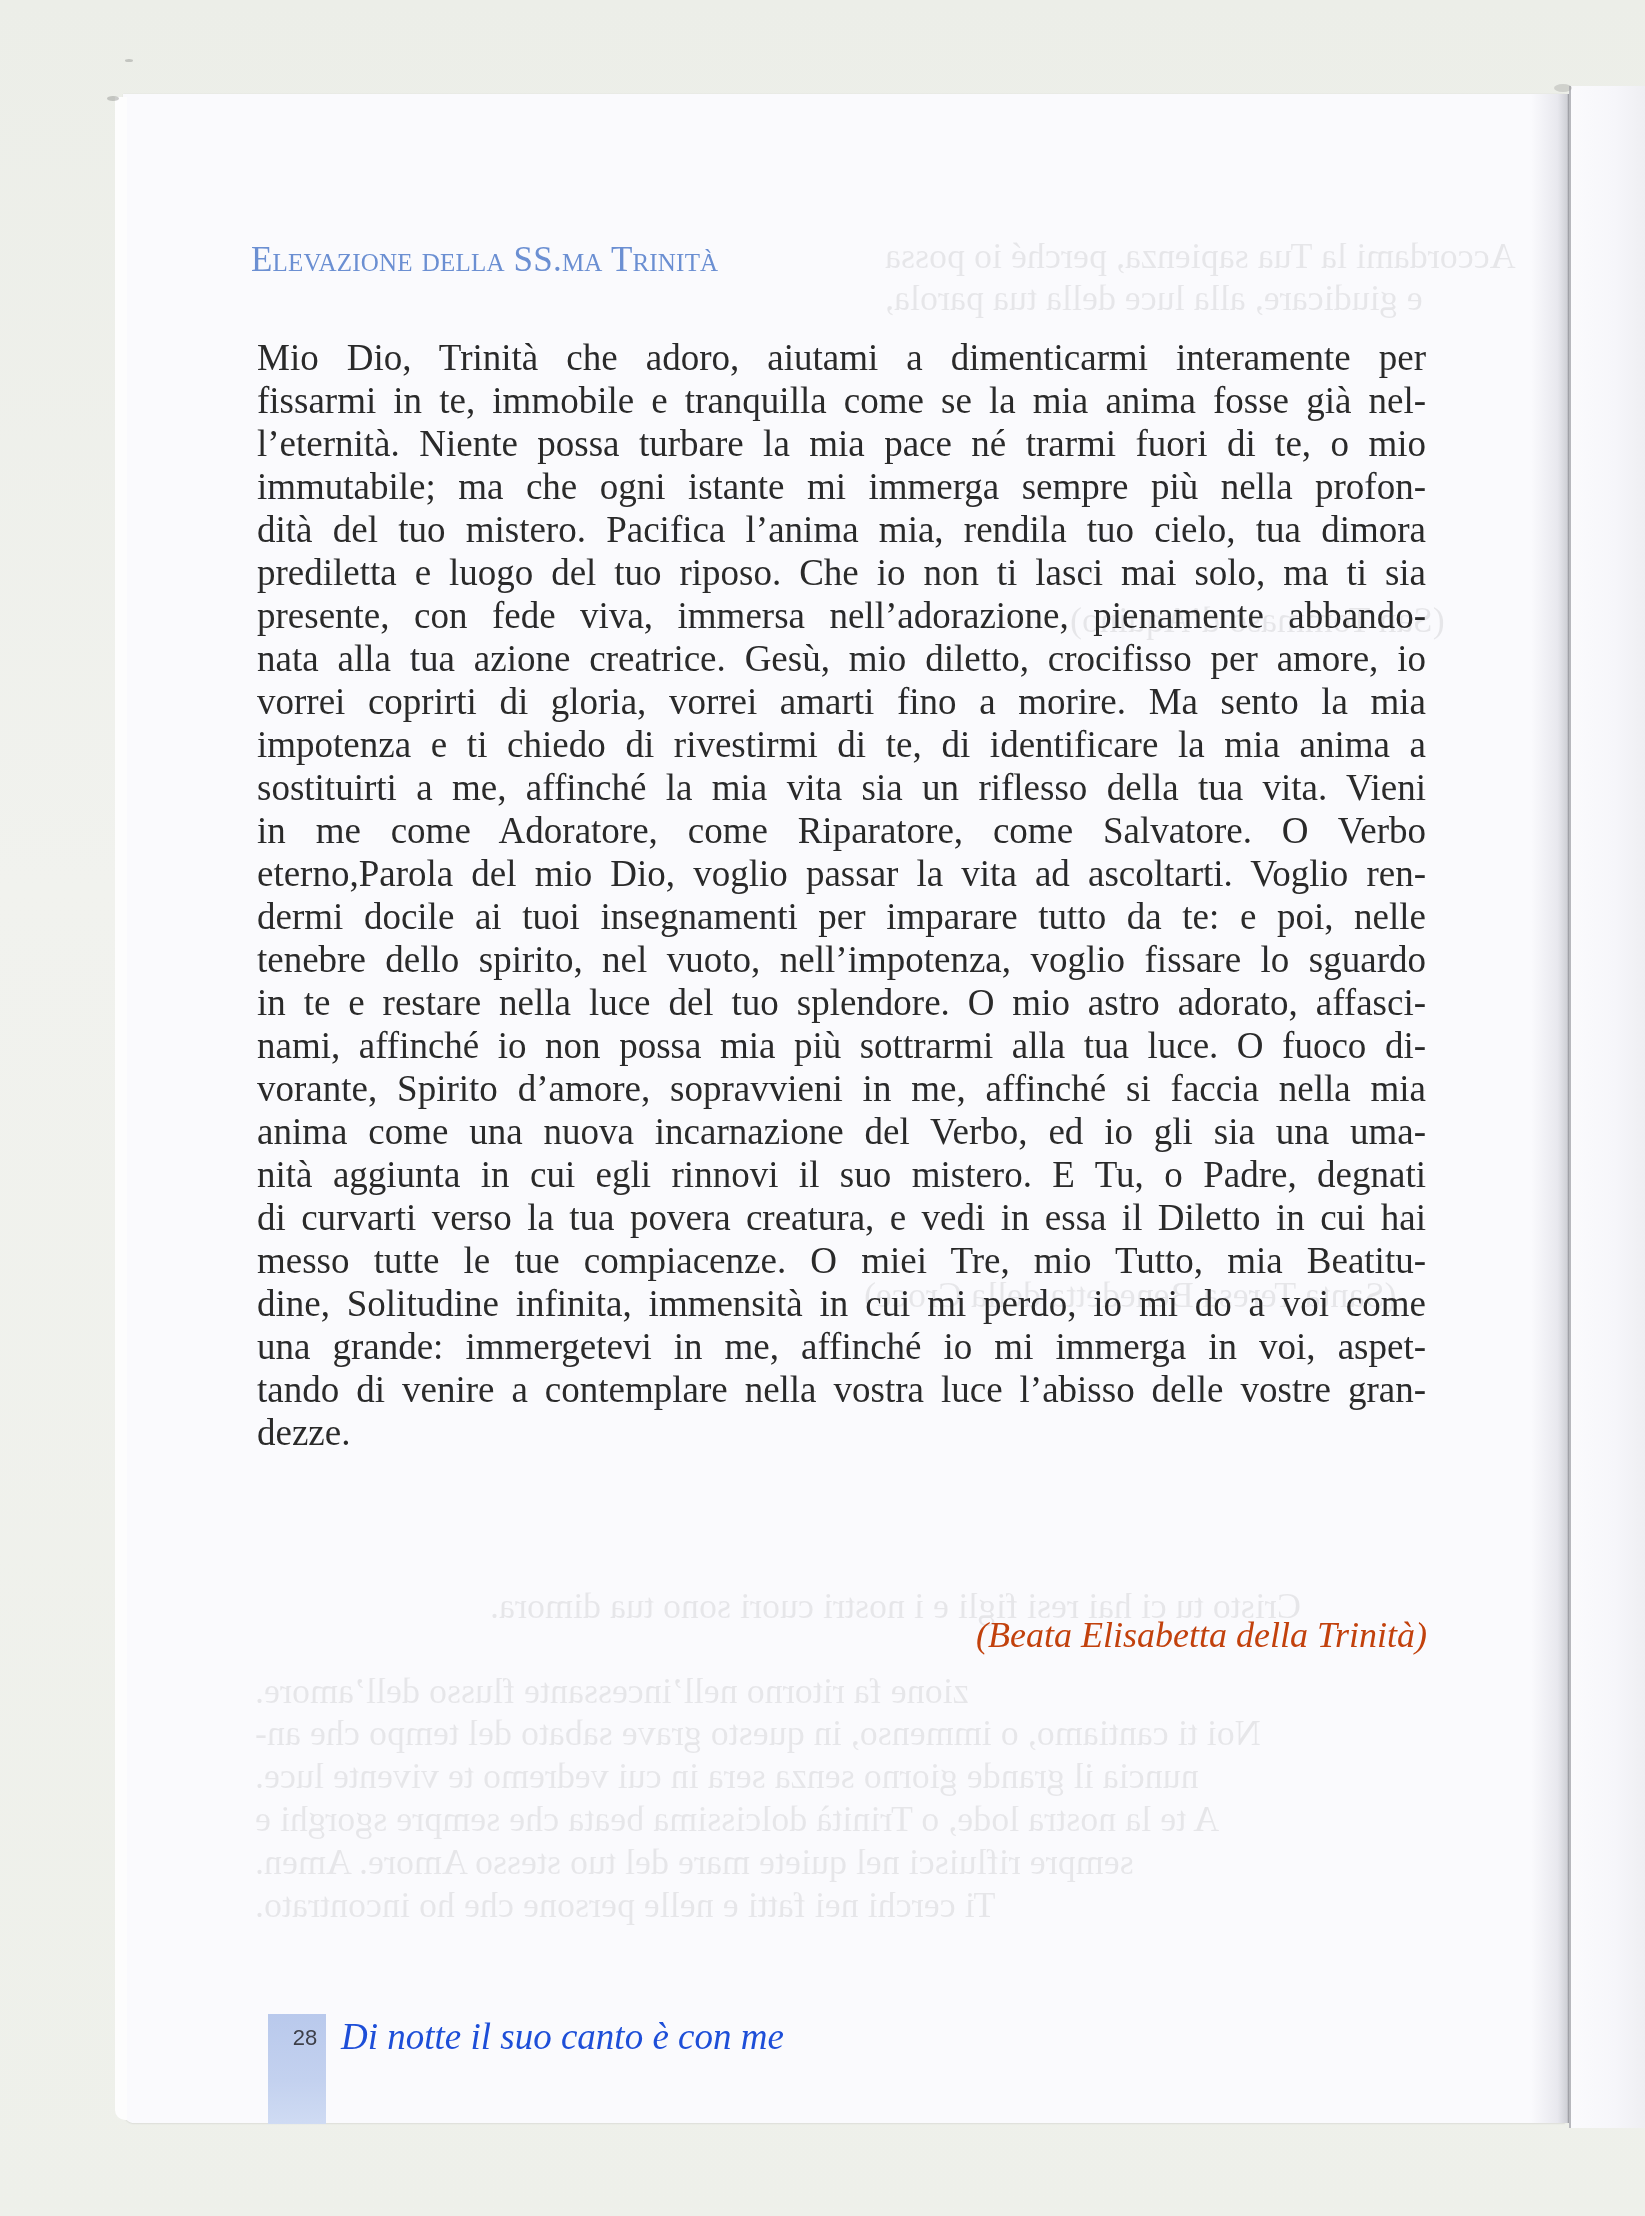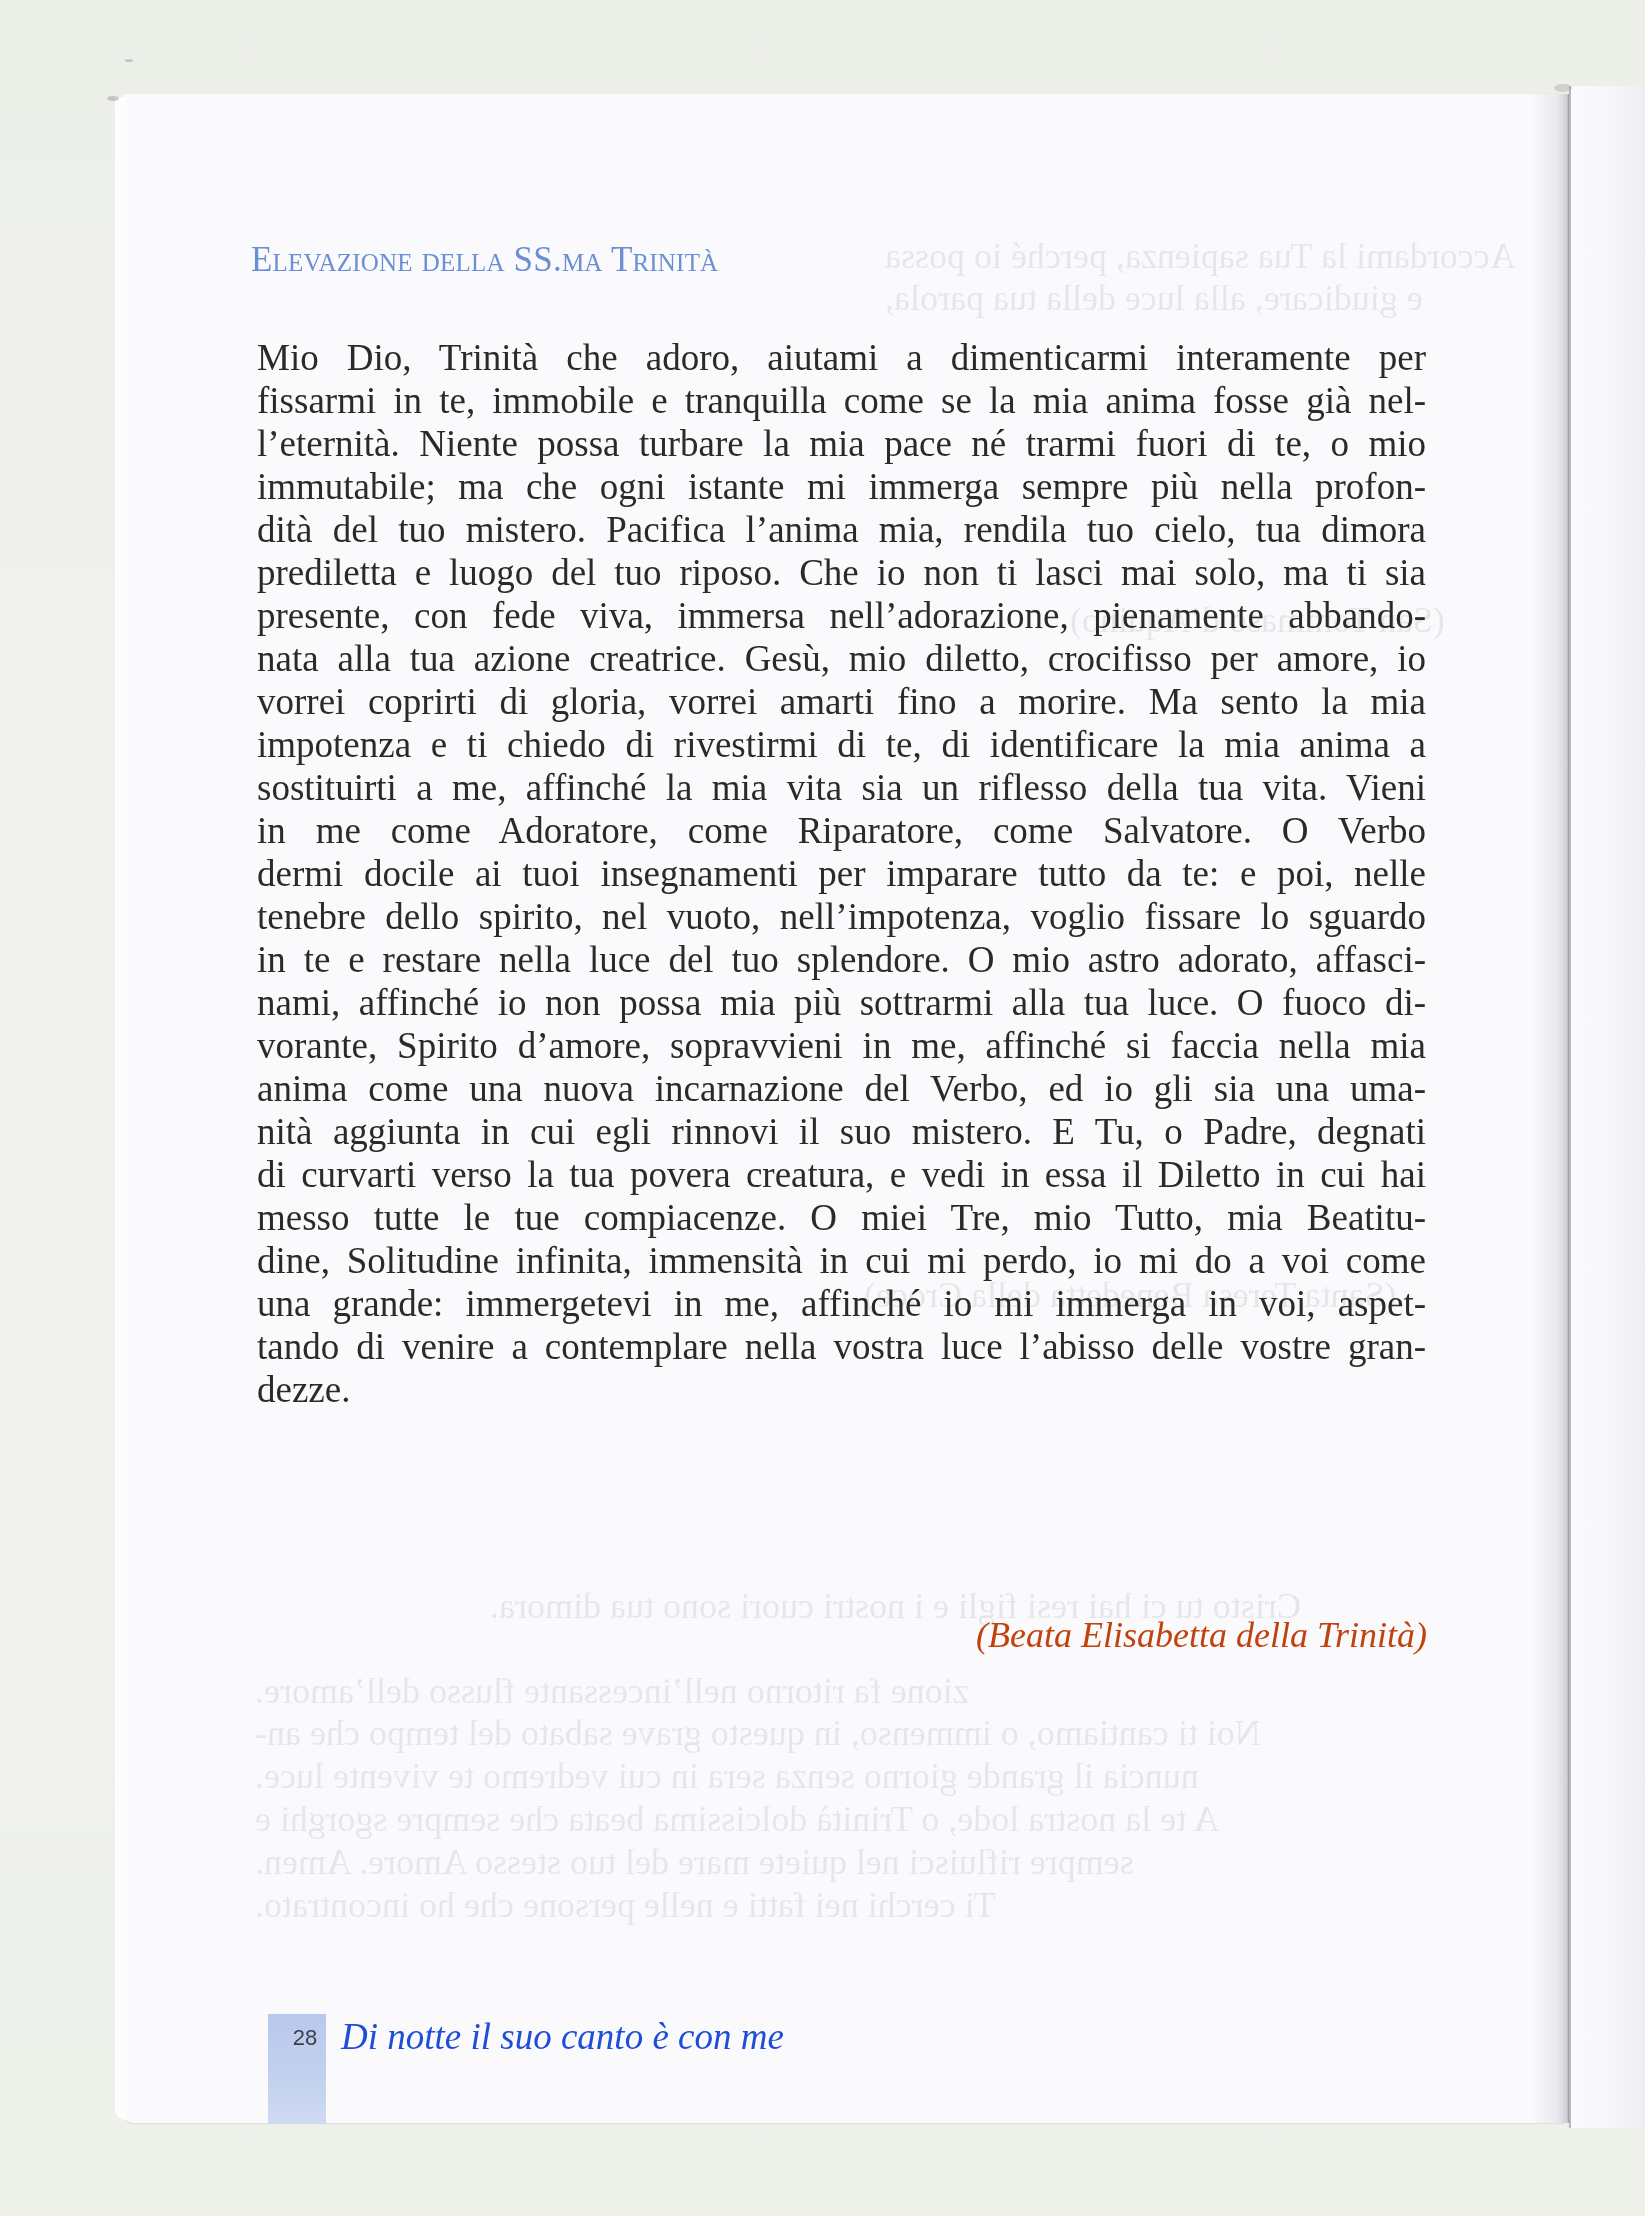--- a/index.html
+++ b/index.html
@@ -190,20 +190,21 @@
     <span class="body-line">l’eternità. Niente possa turbare la mia pace né trarmi fuori di te, o mio</span>
     <span class="body-line">immutabile; ma che ogni istante mi immerga sempre più nella profon-</span>
     <span class="body-line">dità del tuo mistero. Pacifica l’anima mia, rendila tuo cielo, tua dimora</span>
     <span class="body-line">prediletta e luogo del tuo riposo. Che io non ti lasci mai solo, ma ti sia</span>
     <span class="body-line">presente, con fede viva, immersa nell’adorazione, pienamente abbando-</span>
     <span class="body-line">nata alla tua azione creatrice. Gesù, mio diletto, crocifisso per amore, io</span>
     <span class="body-line">vorrei coprirti di gloria, vorrei amarti fino a morire. Ma sento la mia</span>
     <span class="body-line">impotenza e ti chiedo di rivestirmi di te, di identificare la mia anima a</span>
     <span class="body-line">sostituirti a me, affinché la mia vita sia un riflesso della tua  vita. Vieni</span>
     <span class="body-line">in me come Adoratore, come Riparatore, come Salvatore. O Verbo</span>
+    <span class="body-line">eterno,Parola del mio Dio, voglio passar la vita ad ascoltarti. Voglio ren-</span>
     <span class="body-line">dermi docile ai tuoi insegnamenti per imparare tutto da te: e poi, nelle</span>
     <span class="body-line">tenebre dello spirito, nel vuoto, nell’impotenza, voglio fissare lo sguardo</span>
     <span class="body-line">in te e restare nella luce del tuo splendore. O mio astro adorato, affasci-</span>
     <span class="body-line">nami, affinché io non possa mia più sottrarmi alla tua luce. O fuoco di-</span>
     <span class="body-line">vorante, Spirito d’amore, sopravvieni in me, affinché si faccia nella mia</span>
     <span class="body-line">anima come una nuova incarnazione del Verbo, ed io gli sia una uma-</span>
     <span class="body-line">nità aggiunta in cui egli rinnovi il suo mistero. E Tu, o Padre, degnati</span>
     <span class="body-line">di curvarti verso la tua povera creatura, e vedi in essa il Diletto in cui hai</span>
     <span class="body-line">messo tutte le tue compiacenze. O miei Tre, mio Tutto, mia Beatitu-</span>
     <span class="body-line">dine, Solitudine infinita, immensità in cui mi perdo, io mi do a voi come</span>

